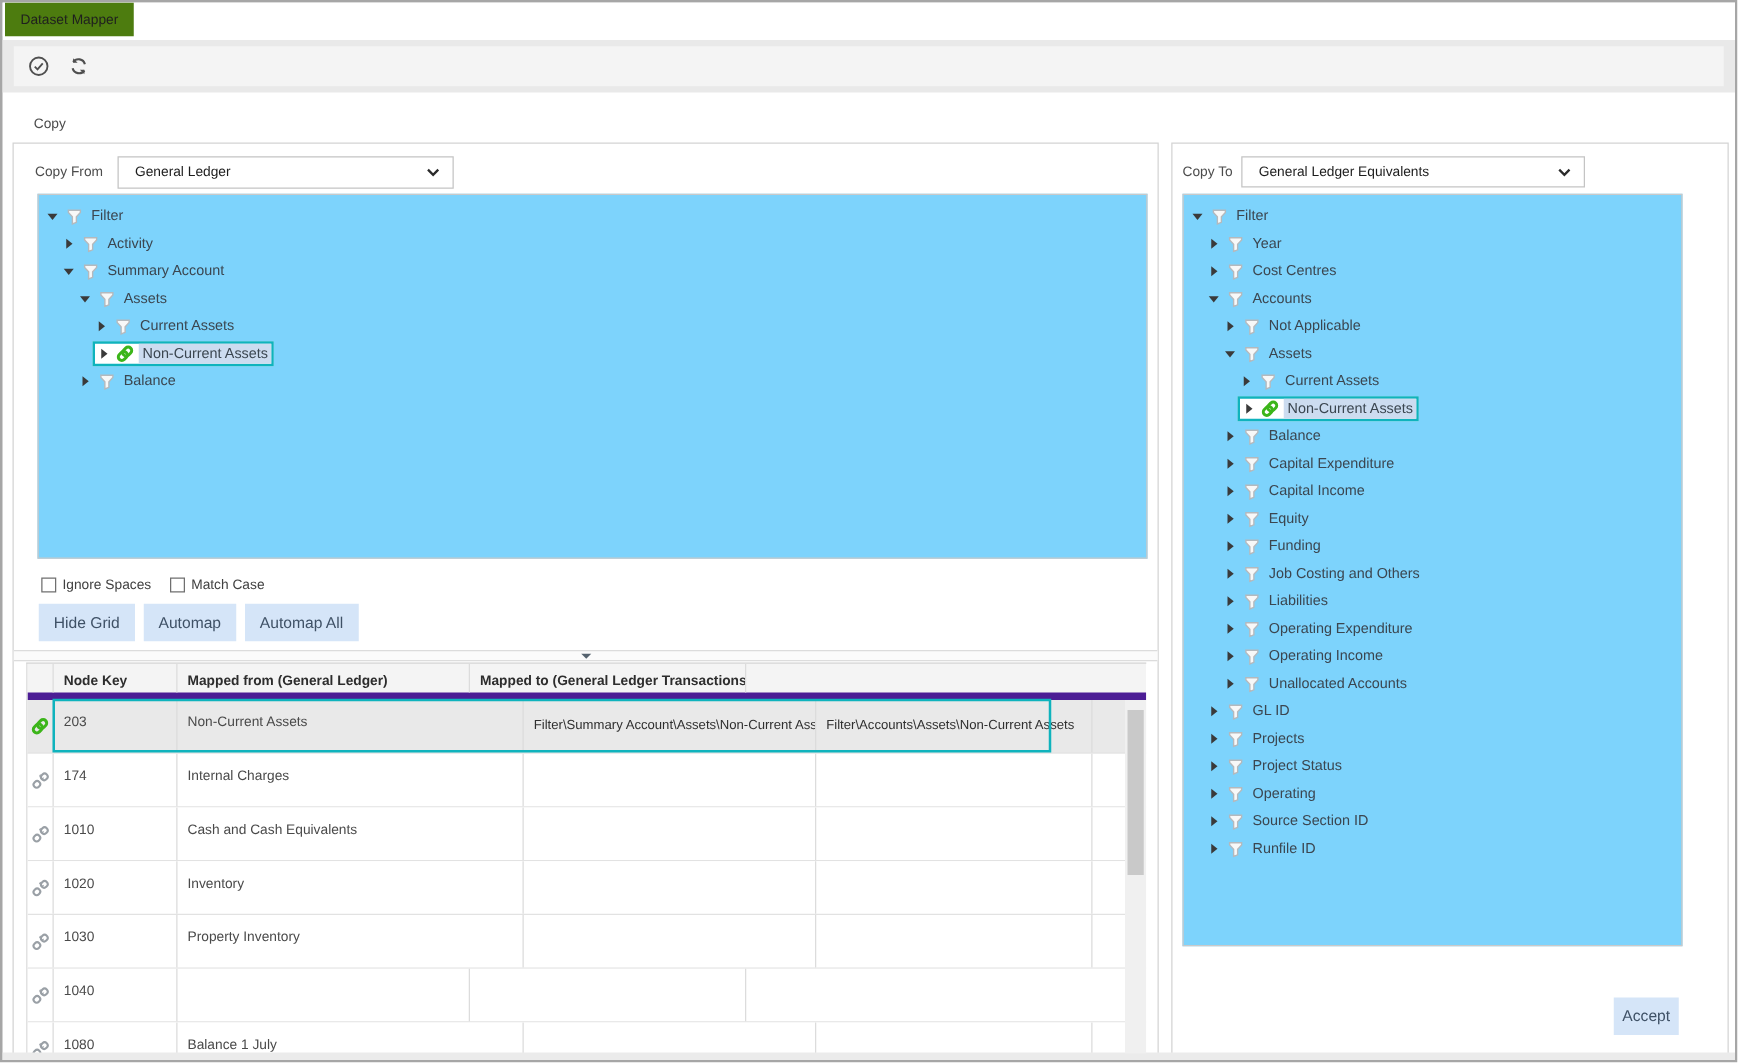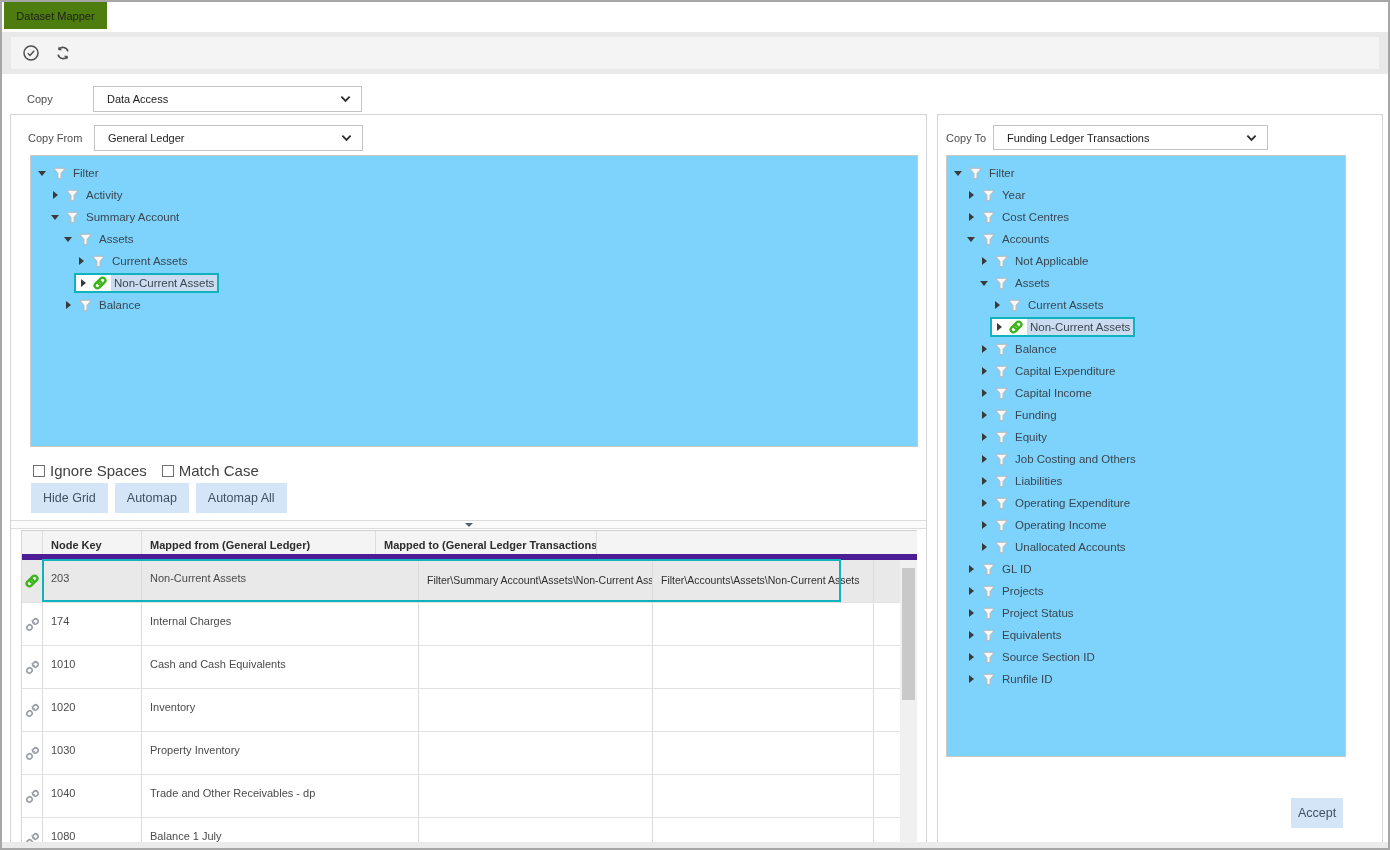--- a/index.html
+++ b/index.html
@@ -46,21 +46,21 @@
                            border-left:4px solid transparent; border-right:4px solid transparent; }
   .ticon { width:16px; height:15px; margin:0 3px 0 2px; display:flex; align-items:center; justify-content:center; }
   .tlabel { font-size:11.5px; color:#3b4650; white-space:nowrap; padding:2px 3px; }
   .selbox { display:inline-flex; align-items:center; border:2px solid #0fb3bd; background:#fff; }
   .selbox .tlabel { background:#ccdcf0; }
 
   
   .options-row { position:absolute; left:22px; top:347px; display:flex; gap:15px; align-items:center; }
   .opt { display:flex; align-items:center; cursor:pointer; }
   .chk { width:12px; height:12px; border:1px solid #6f6f6f; background:#fff; margin-right:5px; box-sizing:border-box; }
-  .optlabel { font-size:15px; color:#414141; }
+  .optlabel { font-size:11px; color:#414141; }
   .btn-row { position:absolute; left:20px; top:368px; display:flex; gap:7px; }
   .btn { background:#d5e5f8; color:#3f5166; font-size:12.5px; padding:8px 12px; border:none;
          font-family:"Liberation Sans", sans-serif; cursor:pointer; }
 
   
   .splitter { position:absolute; left:0; right:0; top:405px; height:9px; background:#fbfbfb;
               border-top:1px solid #dcdcdc; border-bottom:1px solid #dcdcdc;
               display:flex; align-items:center; justify-content:center; box-sizing:border-box; }
   .splitter-arrow { width:20px; height:7px; display:flex; align-items:center; justify-content:center; cursor:pointer; }
   .splitter-arrow::before { content:""; border-top:4px solid #55626e;
@@ -113,26 +113,20 @@
           <path d="M13.9 7.4A5.3 5.3 0 0 0 4.5 5.6" fill="none" stroke="#4f4f4f" stroke-width="1.7"></path>
           <path d="M4.1 10.6A5.3 5.3 0 0 0 13.5 12.4" fill="none" stroke="#4f4f4f" stroke-width="1.7"></path>
           <path d="M4.5 2.6v3.6h3.6z" fill="#4f4f4f"></path>
           <path d="M13.5 15.4v-3.6H9.9z" fill="#4f4f4f"></path>
         </svg>
       </span>
     </div>
   </div>
 
   <div class="fieldlabel" style="left:25px; top:91px;">Copy</div>
-  <div class="select" style="left:91px; top:84px; width:269px; height:26px;">
-    <span>Data Access</span>
-    <svg width="11" height="8" viewBox="0 0 12 8">
-      <path d="M1.5 1.5L6 6l4.5-4.5" fill="none" stroke="#2b2b2b" stroke-width="2"></path>
-    </svg>
-  </div>
 
   <div class="left-panel">
     <div class="fieldlabel" style="left:17px; top:17px;">Copy From</div>
     <div class="select" style="left:83px; top:10px; width:269px; height:26px;">
       <span>General Ledger</span>
       <svg width="11" height="8" viewBox="0 0 12 8">
         <path d="M1.5 1.5L6 6l4.5-4.5" fill="none" stroke="#2b2b2b" stroke-width="2"></path>
       </svg>
     </div>
 
@@ -337,21 +331,20 @@
             <div class="cell icon-cell" style="width: 21px;">
               <svg width="15" height="15" viewBox="0 0 16 16">
                 <g transform="rotate(-45 8 8)" fill="none" stroke="#9aa0a6" stroke-width="1.8">
                   <rect x="0.6" y="5.4" width="5.8" height="5.2" rx="2.6"></rect>
                   <rect x="9.6" y="5.4" width="5.8" height="5.2" rx="2.6"></rect>
                 </g>
                 <path d="M7 4.5l1-1.6M9 6.6l1.6-1" stroke="#9aa0a6" stroke-width="1" fill="none"></path>
               </svg>
             </div>
             <div class="cell" style="width: 99px;">1040</div>
-            <div class="cell" style="width: 277px;">Trade and Other Receivables - dp</div>
             <div class="cell path-cell" style="width: 234px;"></div>
             <div class="cell path-cell" style="width: 221px;"></div>
             <div class="cell filler"></div>
           </div>
           <div class="gr">
             <div class="cell icon-cell" style="width: 21px;">
               <svg width="15" height="15" viewBox="0 0 16 16">
                 <g transform="rotate(-45 8 8)" fill="none" stroke="#9aa0a6" stroke-width="1.8">
                   <rect x="0.6" y="5.4" width="5.8" height="5.2" rx="2.6"></rect>
                   <rect x="9.6" y="5.4" width="5.8" height="5.2" rx="2.6"></rect>
@@ -368,21 +361,21 @@
         </div>
       <div class="vscroll">
         <div class="vthumb"></div>
       </div>
     </div>
   </div>
 
   <div class="right-panel">
     <div class="fieldlabel" style="left:8px; top:17px;">Copy To</div>
     <div class="select" style="left:55px; top:10px; width:275px; height:25px;">
-      <span>Funding Ledger Transactions</span>
+      <span>General Ledger Equivalents</span>
       <svg width="11" height="8" viewBox="0 0 12 8">
         <path d="M1.5 1.5L6 6l4.5-4.5" fill="none" stroke="#2b2b2b" stroke-width="2"></path>
       </svg>
     </div>
 
     <div class="tree-box" id="right-tree-box">
       <div class="tree" id="right-tree">
           <div class="trow">
             <div class="tnode" style="padding-left: 4px;">
               <span class="exp expanded"></span>
@@ -510,42 +503,42 @@
             </div>
           </div>
           <div class="trow">
             <div class="tnode" style="padding-left: 30px;">
               <span class="exp collapsed"></span>
               <span class="ticon">
                 <svg width="15" height="14" viewBox="0 0 14 14">
                   <path d="M2.2 2.2h9.6v1.7L8.6 7.5v4.4L5.4 13.2V7.5L2.2 3.9z" fill="#f7f8f8" stroke="#b4b9bd" stroke-width="1.1"></path>
                 </svg>
               </span>
+              <span class="tlabel">Equity</span>
+            </div>
+          </div>
+          <div class="trow">
+            <div class="tnode" style="padding-left: 30px;">
+              <span class="exp collapsed"></span>
+              <span class="ticon">
+                <svg width="15" height="14" viewBox="0 0 14 14">
+                  <path d="M2.2 2.2h9.6v1.7L8.6 7.5v4.4L5.4 13.2V7.5L2.2 3.9z" fill="#f7f8f8" stroke="#b4b9bd" stroke-width="1.1"></path>
+                </svg>
+              </span>
               <span class="tlabel">Funding</span>
             </div>
           </div>
           <div class="trow">
             <div class="tnode" style="padding-left: 30px;">
               <span class="exp collapsed"></span>
               <span class="ticon">
                 <svg width="15" height="14" viewBox="0 0 14 14">
                   <path d="M2.2 2.2h9.6v1.7L8.6 7.5v4.4L5.4 13.2V7.5L2.2 3.9z" fill="#f7f8f8" stroke="#b4b9bd" stroke-width="1.1"></path>
                 </svg>
               </span>
-              <span class="tlabel">Equity</span>
-            </div>
-          </div>
-          <div class="trow">
-            <div class="tnode" style="padding-left: 30px;">
-              <span class="exp collapsed"></span>
-              <span class="ticon">
-                <svg width="15" height="14" viewBox="0 0 14 14">
-                  <path d="M2.2 2.2h9.6v1.7L8.6 7.5v4.4L5.4 13.2V7.5L2.2 3.9z" fill="#f7f8f8" stroke="#b4b9bd" stroke-width="1.1"></path>
-                </svg>
-              </span>
               <span class="tlabel">Job Costing and Others</span>
             </div>
           </div>
           <div class="trow">
             <div class="tnode" style="padding-left: 30px;">
               <span class="exp collapsed"></span>
               <span class="ticon">
                 <svg width="15" height="14" viewBox="0 0 14 14">
                   <path d="M2.2 2.2h9.6v1.7L8.6 7.5v4.4L5.4 13.2V7.5L2.2 3.9z" fill="#f7f8f8" stroke="#b4b9bd" stroke-width="1.1"></path>
                 </svg>
@@ -620,21 +613,21 @@
             </div>
           </div>
           <div class="trow">
             <div class="tnode" style="padding-left: 17px;">
               <span class="exp collapsed"></span>
               <span class="ticon">
                 <svg width="15" height="14" viewBox="0 0 14 14">
                   <path d="M2.2 2.2h9.6v1.7L8.6 7.5v4.4L5.4 13.2V7.5L2.2 3.9z" fill="#f7f8f8" stroke="#b4b9bd" stroke-width="1.1"></path>
                 </svg>
               </span>
-              <span class="tlabel">Equivalents</span>
+              <span class="tlabel">Operating</span>
             </div>
           </div>
           <div class="trow">
             <div class="tnode" style="padding-left: 17px;">
               <span class="exp collapsed"></span>
               <span class="ticon">
                 <svg width="15" height="14" viewBox="0 0 14 14">
                   <path d="M2.2 2.2h9.6v1.7L8.6 7.5v4.4L5.4 13.2V7.5L2.2 3.9z" fill="#f7f8f8" stroke="#b4b9bd" stroke-width="1.1"></path>
                 </svg>
               </span>

